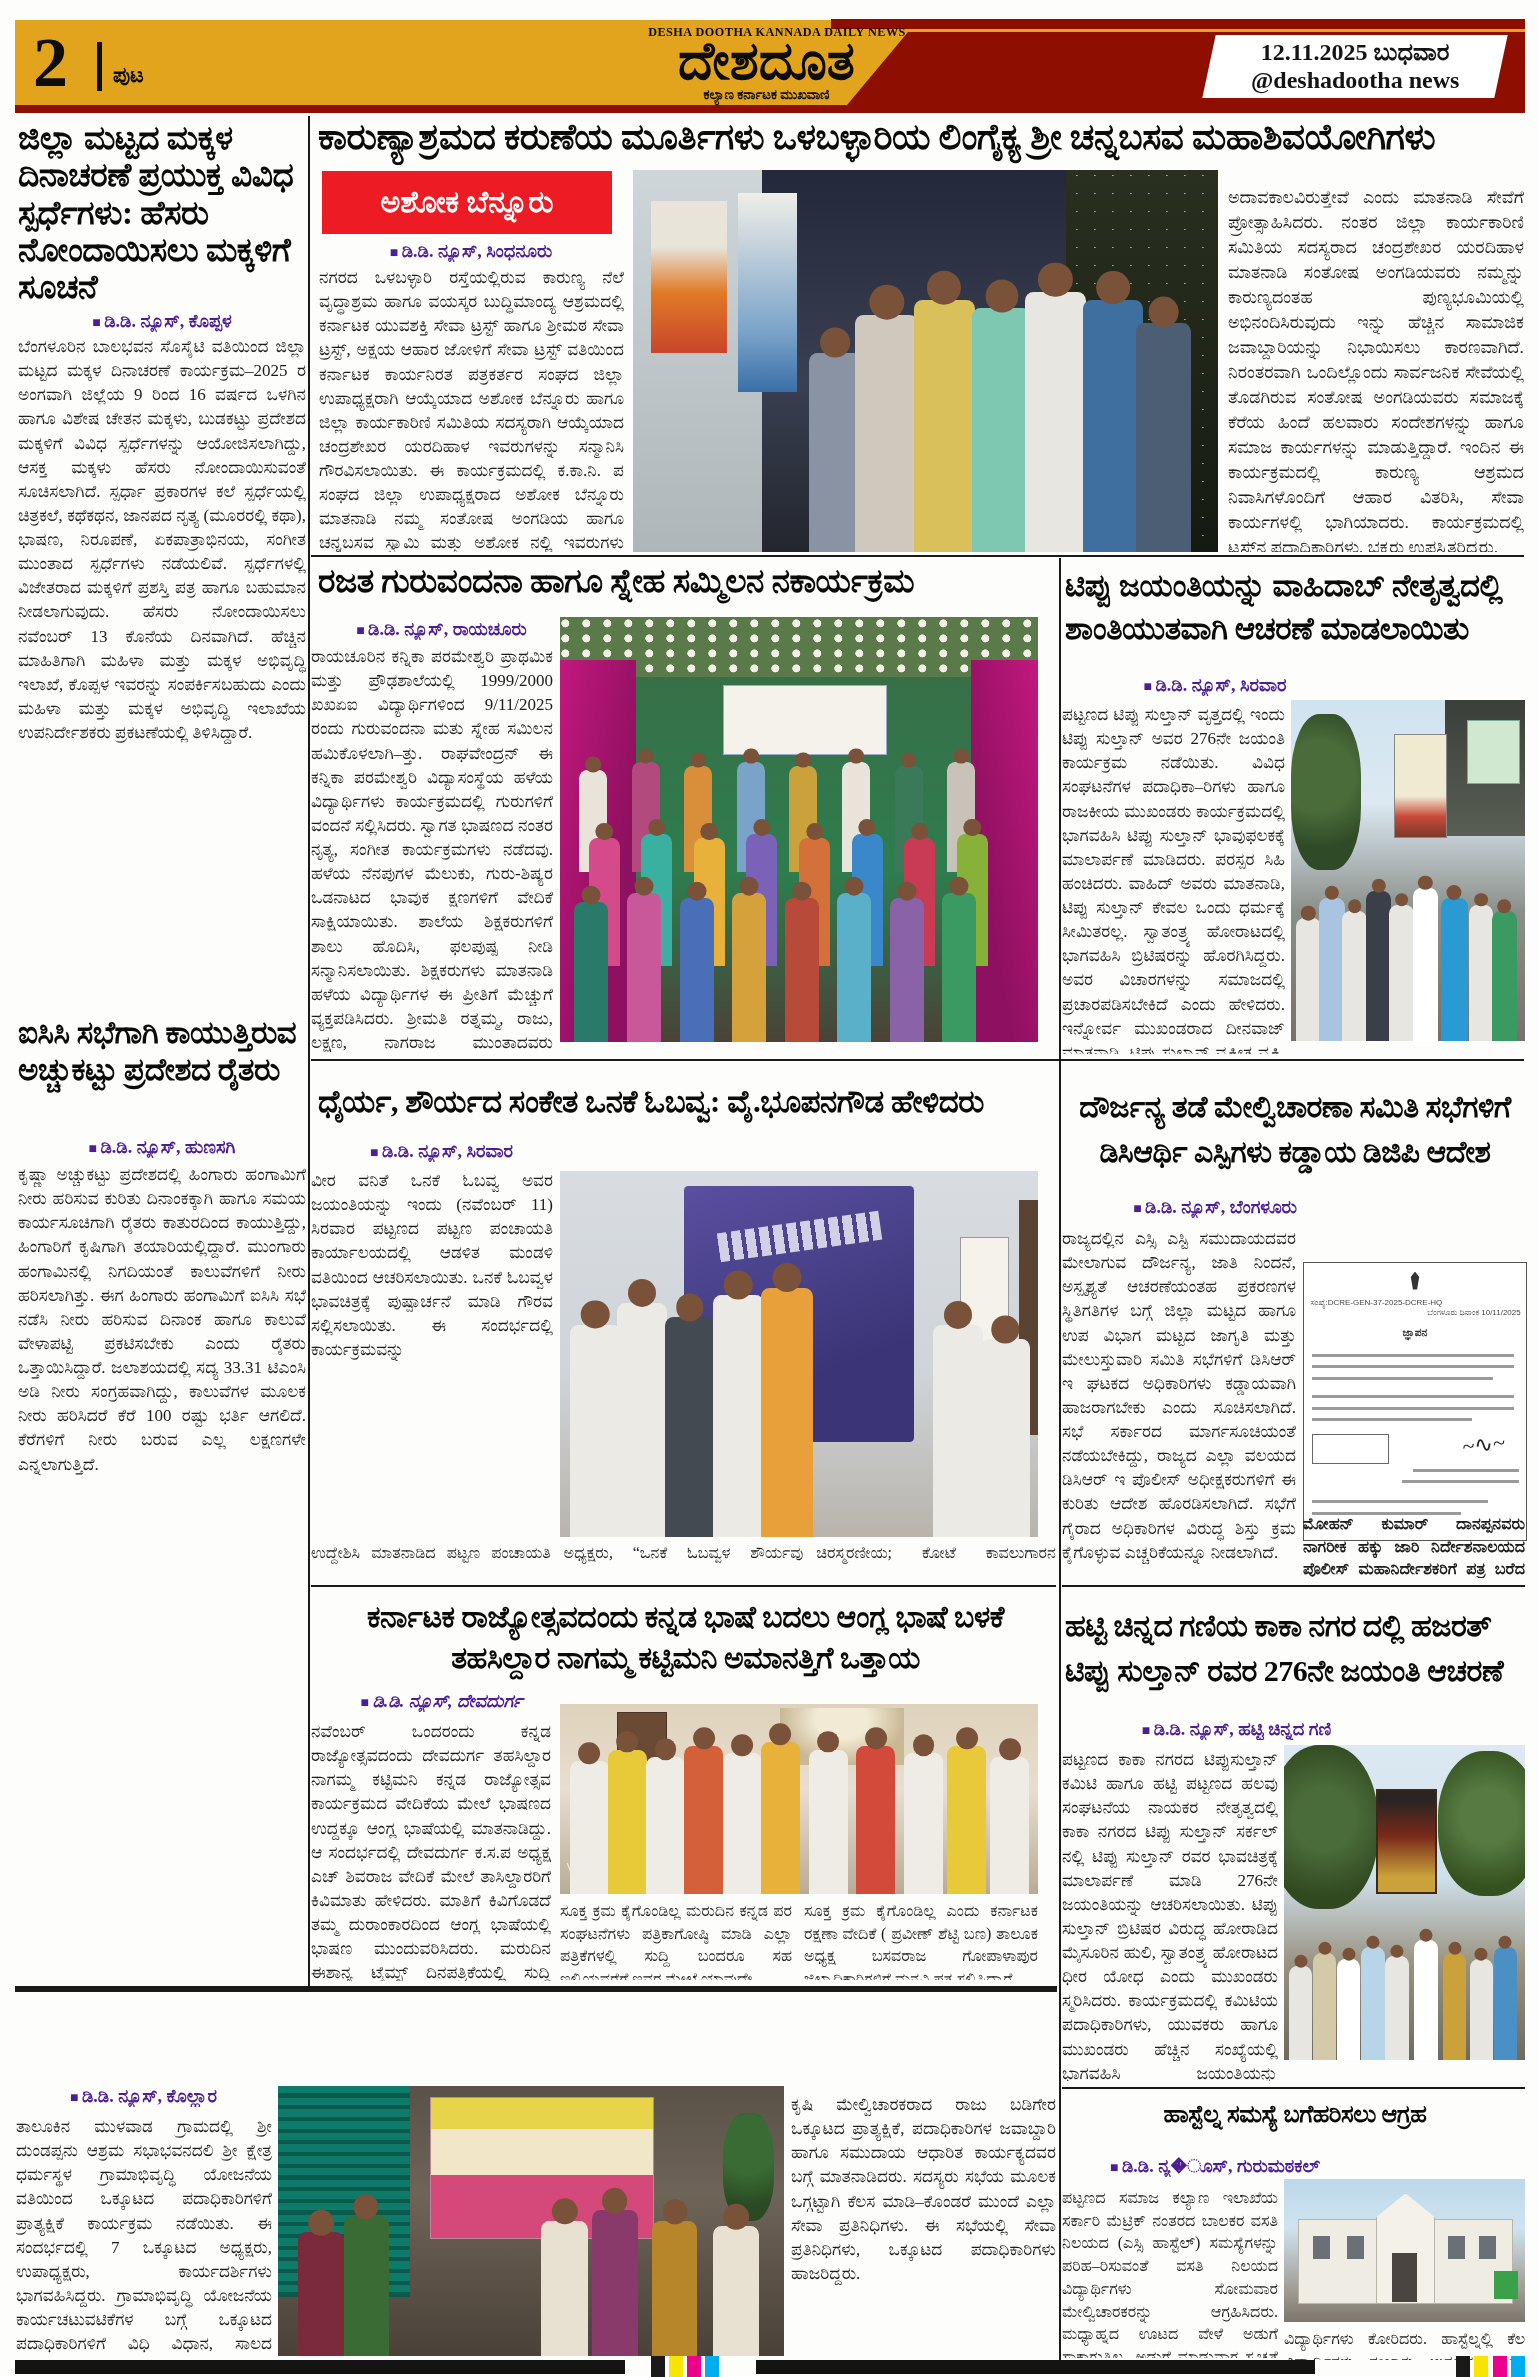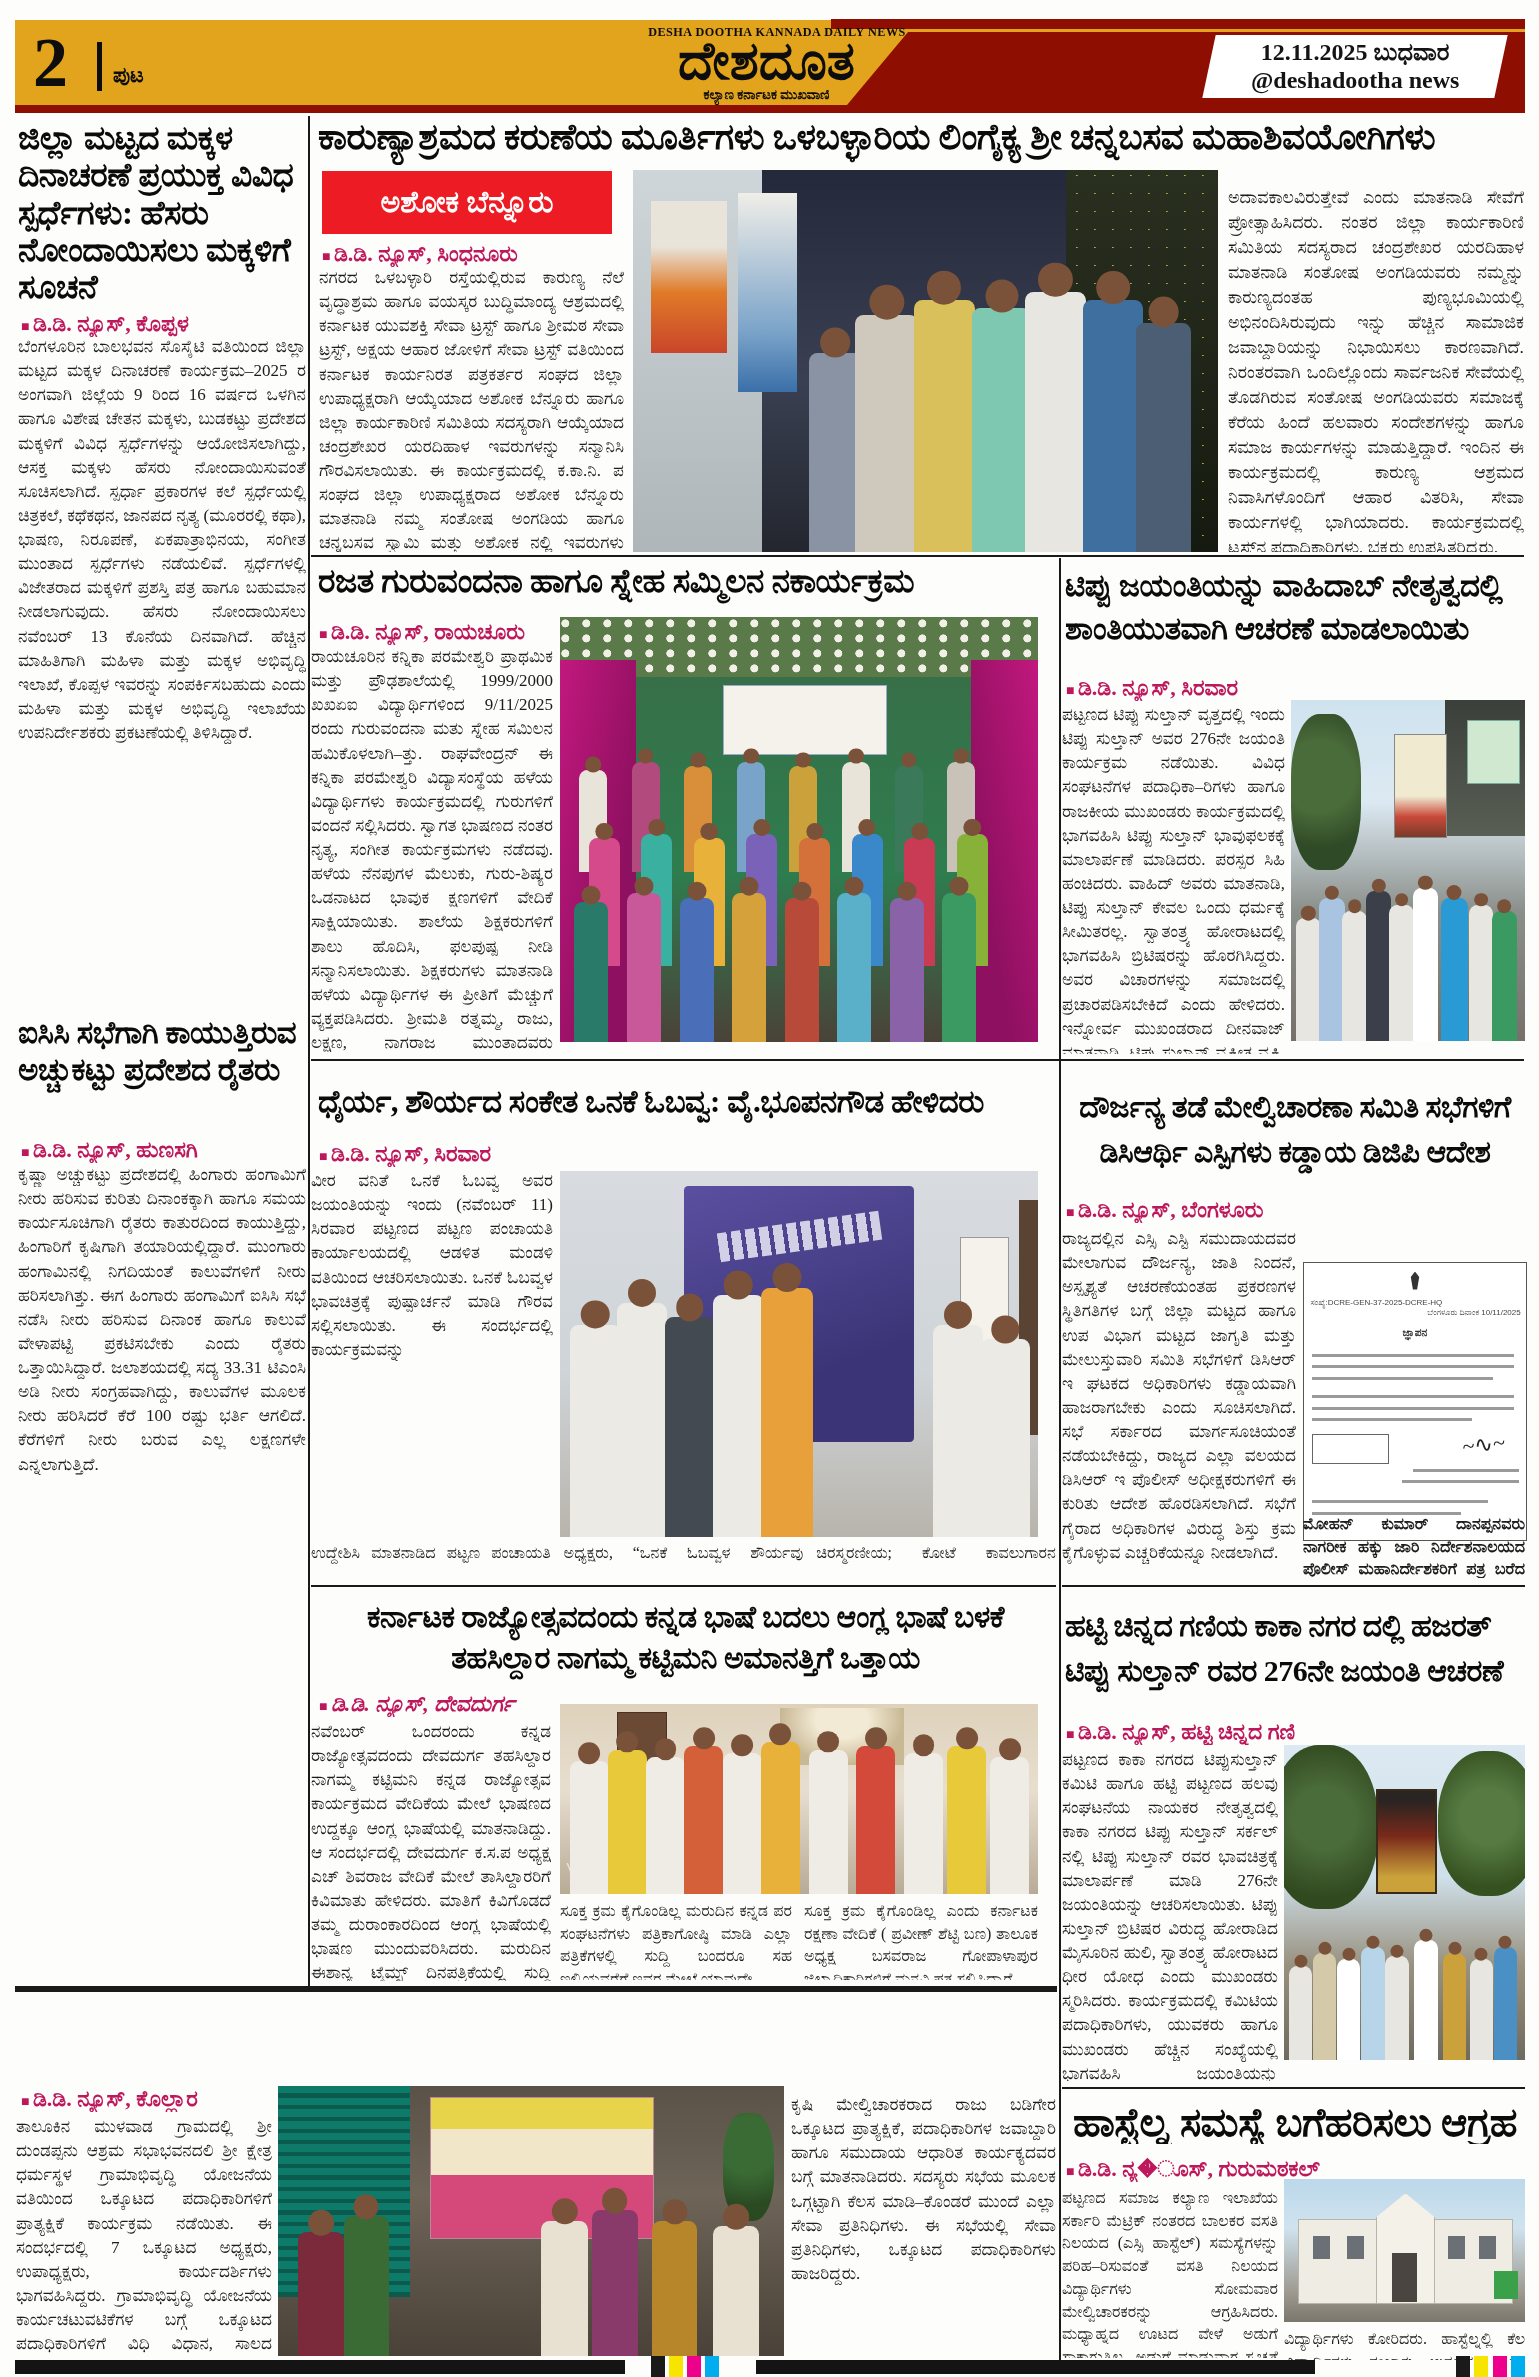--- a/index.html
+++ b/index.html
@@ -21,21 +21,21 @@
            display:flex;flex-direction:column;justify-content:center;align-items:center;}
   .datebox .unskew{transform:skewX(12deg);text-align:center;line-height:1.15;}
   .dateline{font-size:24px;font-weight:900;color:#141414;}
   .handle{font-size:24px;font-weight:900;color:#141414;}
   
   .rv{position:absolute;width:1.6px;background:#1a1a1a;}
   .rh{position:absolute;height:1.6px;background:#1a1a1a;}
   .rh.thick{height:6.4px;}
   
   .hl{position:absolute;font-weight:900;color:#0b0b0b;letter-spacing:-0.5px;overflow:hidden;}
-  .byline{position:absolute;font-size:22px;font-weight:700;color:#be185d;white-space:nowrap;overflow:hidden;}
+  .byline{position:absolute;font-size:18px;font-weight:700;color:#4c1d95;white-space:nowrap;overflow:hidden;text-align:center;}
   .byline::before{content:"■ ";font-size:14px;}
   .bt{position:absolute;font-size:17px;line-height:1.42;text-align:justify;color:#1c1c1c;overflow:hidden;}
   .bt.cols3{column-count:3;column-gap:12.8px;}
   .authorbox{position:absolute;background:#ed1b23;color:#fff;display:flex;align-items:center;justify-content:center;
              font-size:30px;font-weight:900;}
   
   .photo{position:absolute;overflow:hidden;background:#9aa0a8;}
   .fig{position:absolute;border-radius:8.5px 8.5px 0 0;}
   .fig::before{content:"";position:absolute;left:50%;top:0;transform:translate(-50%,-86%);width:56%;aspect-ratio:1/1;border-radius:50%;background:#7a5239;}
   .lay{position:absolute;}
@@ -261,21 +261,21 @@
     <div class="lay" style="right:2%;top:10%;width:10%;height:40%;background:radial-gradient(circle at 50% 30%,#3a6b35 35%,#2a4a22 75%);border-radius:40%;"></div>
   <i class="fig" style="left: 4%; width: 46px; height: 46%; background: rgb(122, 42, 58); bottom: 0%;"></i>
       <i class="fig" style="left: 13%; width: 45px; height: 52%; background: rgb(58, 107, 53); bottom: 0%;"></i>
       <i class="fig" style="left: 52%; width: 47px; height: 50%; background: rgb(232, 224, 208); bottom: 0%;"></i>
       <i class="fig" style="left: 62%; width: 46px; height: 54%; background: rgb(138, 58, 106); bottom: 0%;"></i>
       <i class="fig" style="left: 74%; width: 45px; height: 50%; background: rgb(184, 134, 42); bottom: 0%;"></i>
       <i class="fig" style="left: 86%; width: 46px; height: 48%; background: rgb(232, 224, 208); bottom: 0%;"></i>
     </div>
   <div class="bt" style="left:791px;top:2093px;width:265px;height:264px;">ಕೃಷಿ ಮೇಲ್ವಿಚಾರಕರಾದ ರಾಜು ಬಡಿಗೇರ ಒಕ್ಕೂಟದ ಪ್ರಾತ್ಯಕ್ಷಿಕೆ, ಪದಾಧಿಕಾರಿಗಳ ಜವಾಬ್ದಾರಿ ಹಾಗೂ ಸಮುದಾಯ ಆಧಾರಿತ ಕಾರ್ಯಕ್ಯದವರ ಬಗ್ಗೆ ಮಾತನಾಡಿದರು. ಸದಸ್ಯರು ಸಭೆಯ ಮೂಲಕ ಒಗ್ಗಟ್ಟಾಗಿ ಕೆಲಸ ಮಾಡಿ–ಕೊಂಡರೆ ಮುಂದೆ ಎಲ್ಲಾ ಸೇವಾ ಪ್ರತಿನಿಧಿಗಳು. ಈ ಸಭೆಯಲ್ಲಿ ಸೇವಾ ಪ್ರತಿನಿಧಿಗಳು, ಒಕ್ಕೂಟದ ಪದಾಧಿಕಾರಿಗಳು ಹಾಜರಿದ್ದರು.</div>
 
-  <div class="hl" style="left:1065px;top:2101px;width:460px;height:43px;font-size:40px;line-height:1.1;text-align:center;">ಹಾಸ್ಟೆಲ್ನ ಸಮಸ್ಯೆ ಬಗೆಹರಿಸಲು ಆಗ್ರಹ</div>
+  <div class="hl" style="left:1065px;top:2101px;width:460px;height:43px;font-size:24px;line-height:1.1;text-align:center;">ಹಾಸ್ಟೆಲ್ನ ಸಮಸ್ಯೆ ಬಗೆಹರಿಸಲು ಆಗ್ರಹ</div>
   <div class="byline" style="left:1066px;top:2156px;width:298px;">ಡಿ.ಡಿ. ನ್ಯ�ೂಸ್, ಗುರುಮಠಕಲ್</div>
   <div class="bt" style="left:1062px;top:2187px;width:216px;height:171px;font-size:16px;">ಪಟ್ಟಣದ ಸಮಾಜ ಕಲ್ಯಾಣ ಇಲಾಖೆಯ ಸರ್ಕಾರಿ ಮೆಟ್ರಿಕ್ ನಂತರದ ಬಾಲಕರ ವಸತಿ ನಿಲಯದ (ಎಸ್ಸಿ ಹಾಸ್ಟೆಲ್) ಸಮಸ್ಯೆಗಳನ್ನು ಪರಿಹ–ರಿಸುವಂತೆ ವಸತಿ ನಿಲಯದ ವಿದ್ಯಾರ್ಥಿಗಳು ಸೋಮವಾರ ಮೇಲ್ವಿಚಾರಕರನ್ನು ಆಗ್ರಹಿಸಿದರು. ಮಧ್ಯಾಹ್ನದ ಊಟದ ವೇಳೆ ಅಡುಗೆ ಸಾಕಾಗುತ್ತಿಲ್ಲ, ಅಡುಗೆ ಮಾಡುವಾಗ ಸ್ವಚ್ಛತೆ ಕಾಪಾಡಿಕೊಳ್ಳಬೇಕು. ಬಿಸಿ ನೀರಿನ ವ್ಯವಸ್ಥೆ ಮಾಡಬೇಕು, ಅಡುಗೆ ಕೋಣೆಯಲ್ಲಿ ರೊಟ್ಟಿ ಮಾಡುವ ಪ್ರದೇಶದ ಸ್ವಚ್ಛತೆಗೆ ಕ್ರಮವಹಿಸಬೇಕು’ ಎಂದು</div>
   <div class="photo" id="ph-hostel" style="left:1284px;top:2179px;width:241px;height:143px;
        background:linear-gradient(180deg,#bcd8ea 0%,#cfe3ef 34%,#9a958a 82%,#7a766c 100%);">
     <div class="lay" style="left:6%;top:28%;width:88%;height:58%;background:#efece4;border:1.1px solid #b8b4a8;"></div>
     <div class="lay" style="left:38%;top:10%;width:24%;height:76%;background:#f4f1e8;border:1.1px solid #b8b4a8;clip-path:polygon(0 22%,50% 0,100% 22%,100% 100%,0 100%);"></div>
     <div class="lay" style="left:45%;top:52%;width:10%;height:34%;background:#4a4540;"></div>
     <div class="lay" style="left:12%;top:40%;width:7%;height:16%;background:#6a7076;"></div>
     <div class="lay" style="left:26%;top:40%;width:7%;height:16%;background:#6a7076;"></div>
     <div class="lay" style="left:68%;top:40%;width:7%;height:16%;background:#6a7076;"></div>

